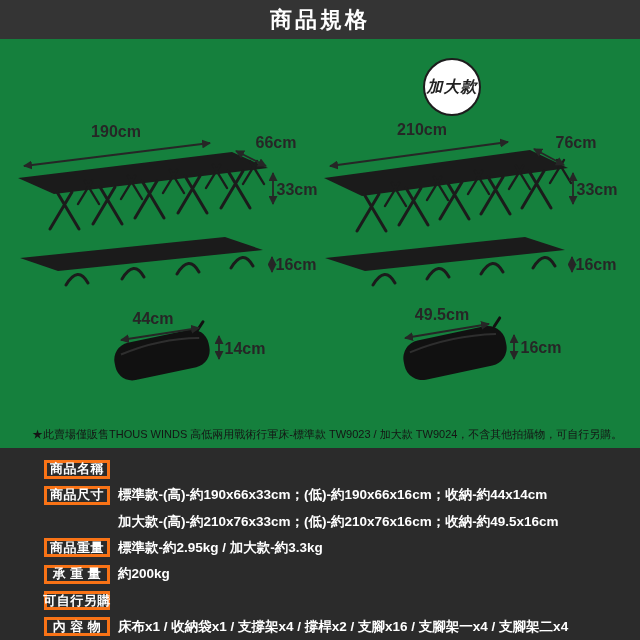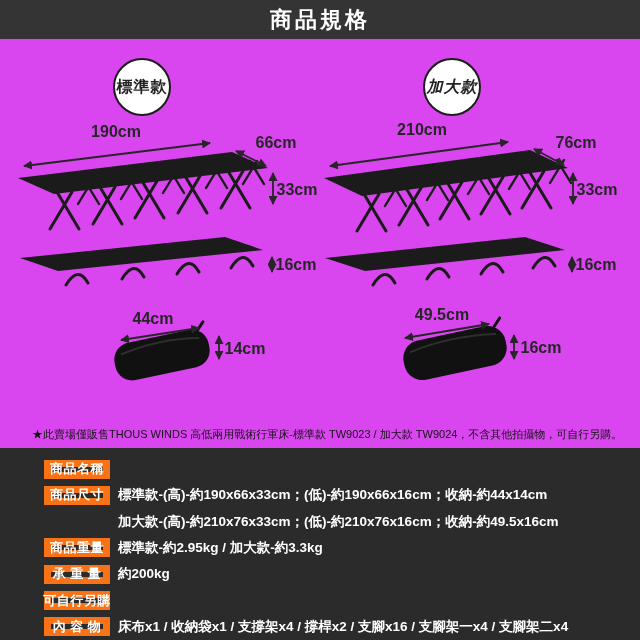--- a/index.html
+++ b/index.html
@@ -1,17 +1,17 @@
 <!DOCTYPE html>
 <html><head>
 <meta charset="utf-8">
 <style>
   html,body{margin:0;padding:0;background:#fff;}
   .stage{
-    position:relative;width:640px;height:640px;background:#d946ef;overflow:hidden;
+    position:relative;width:640px;height:640px;background:#15803d;overflow:hidden;
     font-family:"Liberation Sans", sans-serif;
   }
   
   .titlebar{
     position:absolute;left:0;top:0;width:640px;height:39px;background:#343434;
     display:flex;align-items:center;justify-content:center;
   }
   .titlebar h1{
     margin:0;color:#fff;font-size:22px;font-weight:700;letter-spacing:3px;
   }
@@ -34,41 +34,38 @@
     position:absolute;left:32px;top:427px;width:596px;margin:0;
     font-size:11px;font-weight:500;color:#141414;white-space:nowrap;letter-spacing:0;
   }
   
   .spec-table{
     position:absolute;left:0;top:448px;width:640px;height:192px;background:#2b2b2b;
     box-sizing:border-box;padding:8px 0 0 44px;display:flex;flex-direction:column;
   }
   .spec-row{display:flex;align-items:center;height:26.3px;}
   .label-box{
-    width:66px;min-width:66px;height:19px;border:7px solid #f97316;box-sizing:border-box;
+    width:66px;min-width:66px;height:19px;border:3px solid #f97316;box-sizing:border-box;
     display:flex;align-items:center;justify-content:center;
     color:#fff;font-size:13px;font-weight:700;letter-spacing:0.5px;white-space:nowrap;
   }
   .label-box.ghost{visibility:hidden;}
   .spec-value{
     margin-left:8px;color:#fff;font-size:13.5px;font-weight:700;white-space:nowrap;
   }
 </style>
 </head>
 <body>
 
 <div class="stage">
 
   <header class="titlebar">
     <h1>商品規格</h1>
   </header>
 
-  <div class="badge badge-std">
-    <span>標準款</span>
-  </div>
   <div class="badge badge-lg">
     <span>加大款</span>
   </div>
 
   <svg class="diagrams" viewBox="0 0 640 315">
     <defs>
       <marker id="arr" markerWidth="9" markerHeight="9" refX="8" refY="4.5" orient="auto-start-reverse" markerUnits="userSpaceOnUse">
         <path d="M0,0 L9,4.5 L0,9 Z" fill="#262626"></path>
       </marker>
     </defs>

